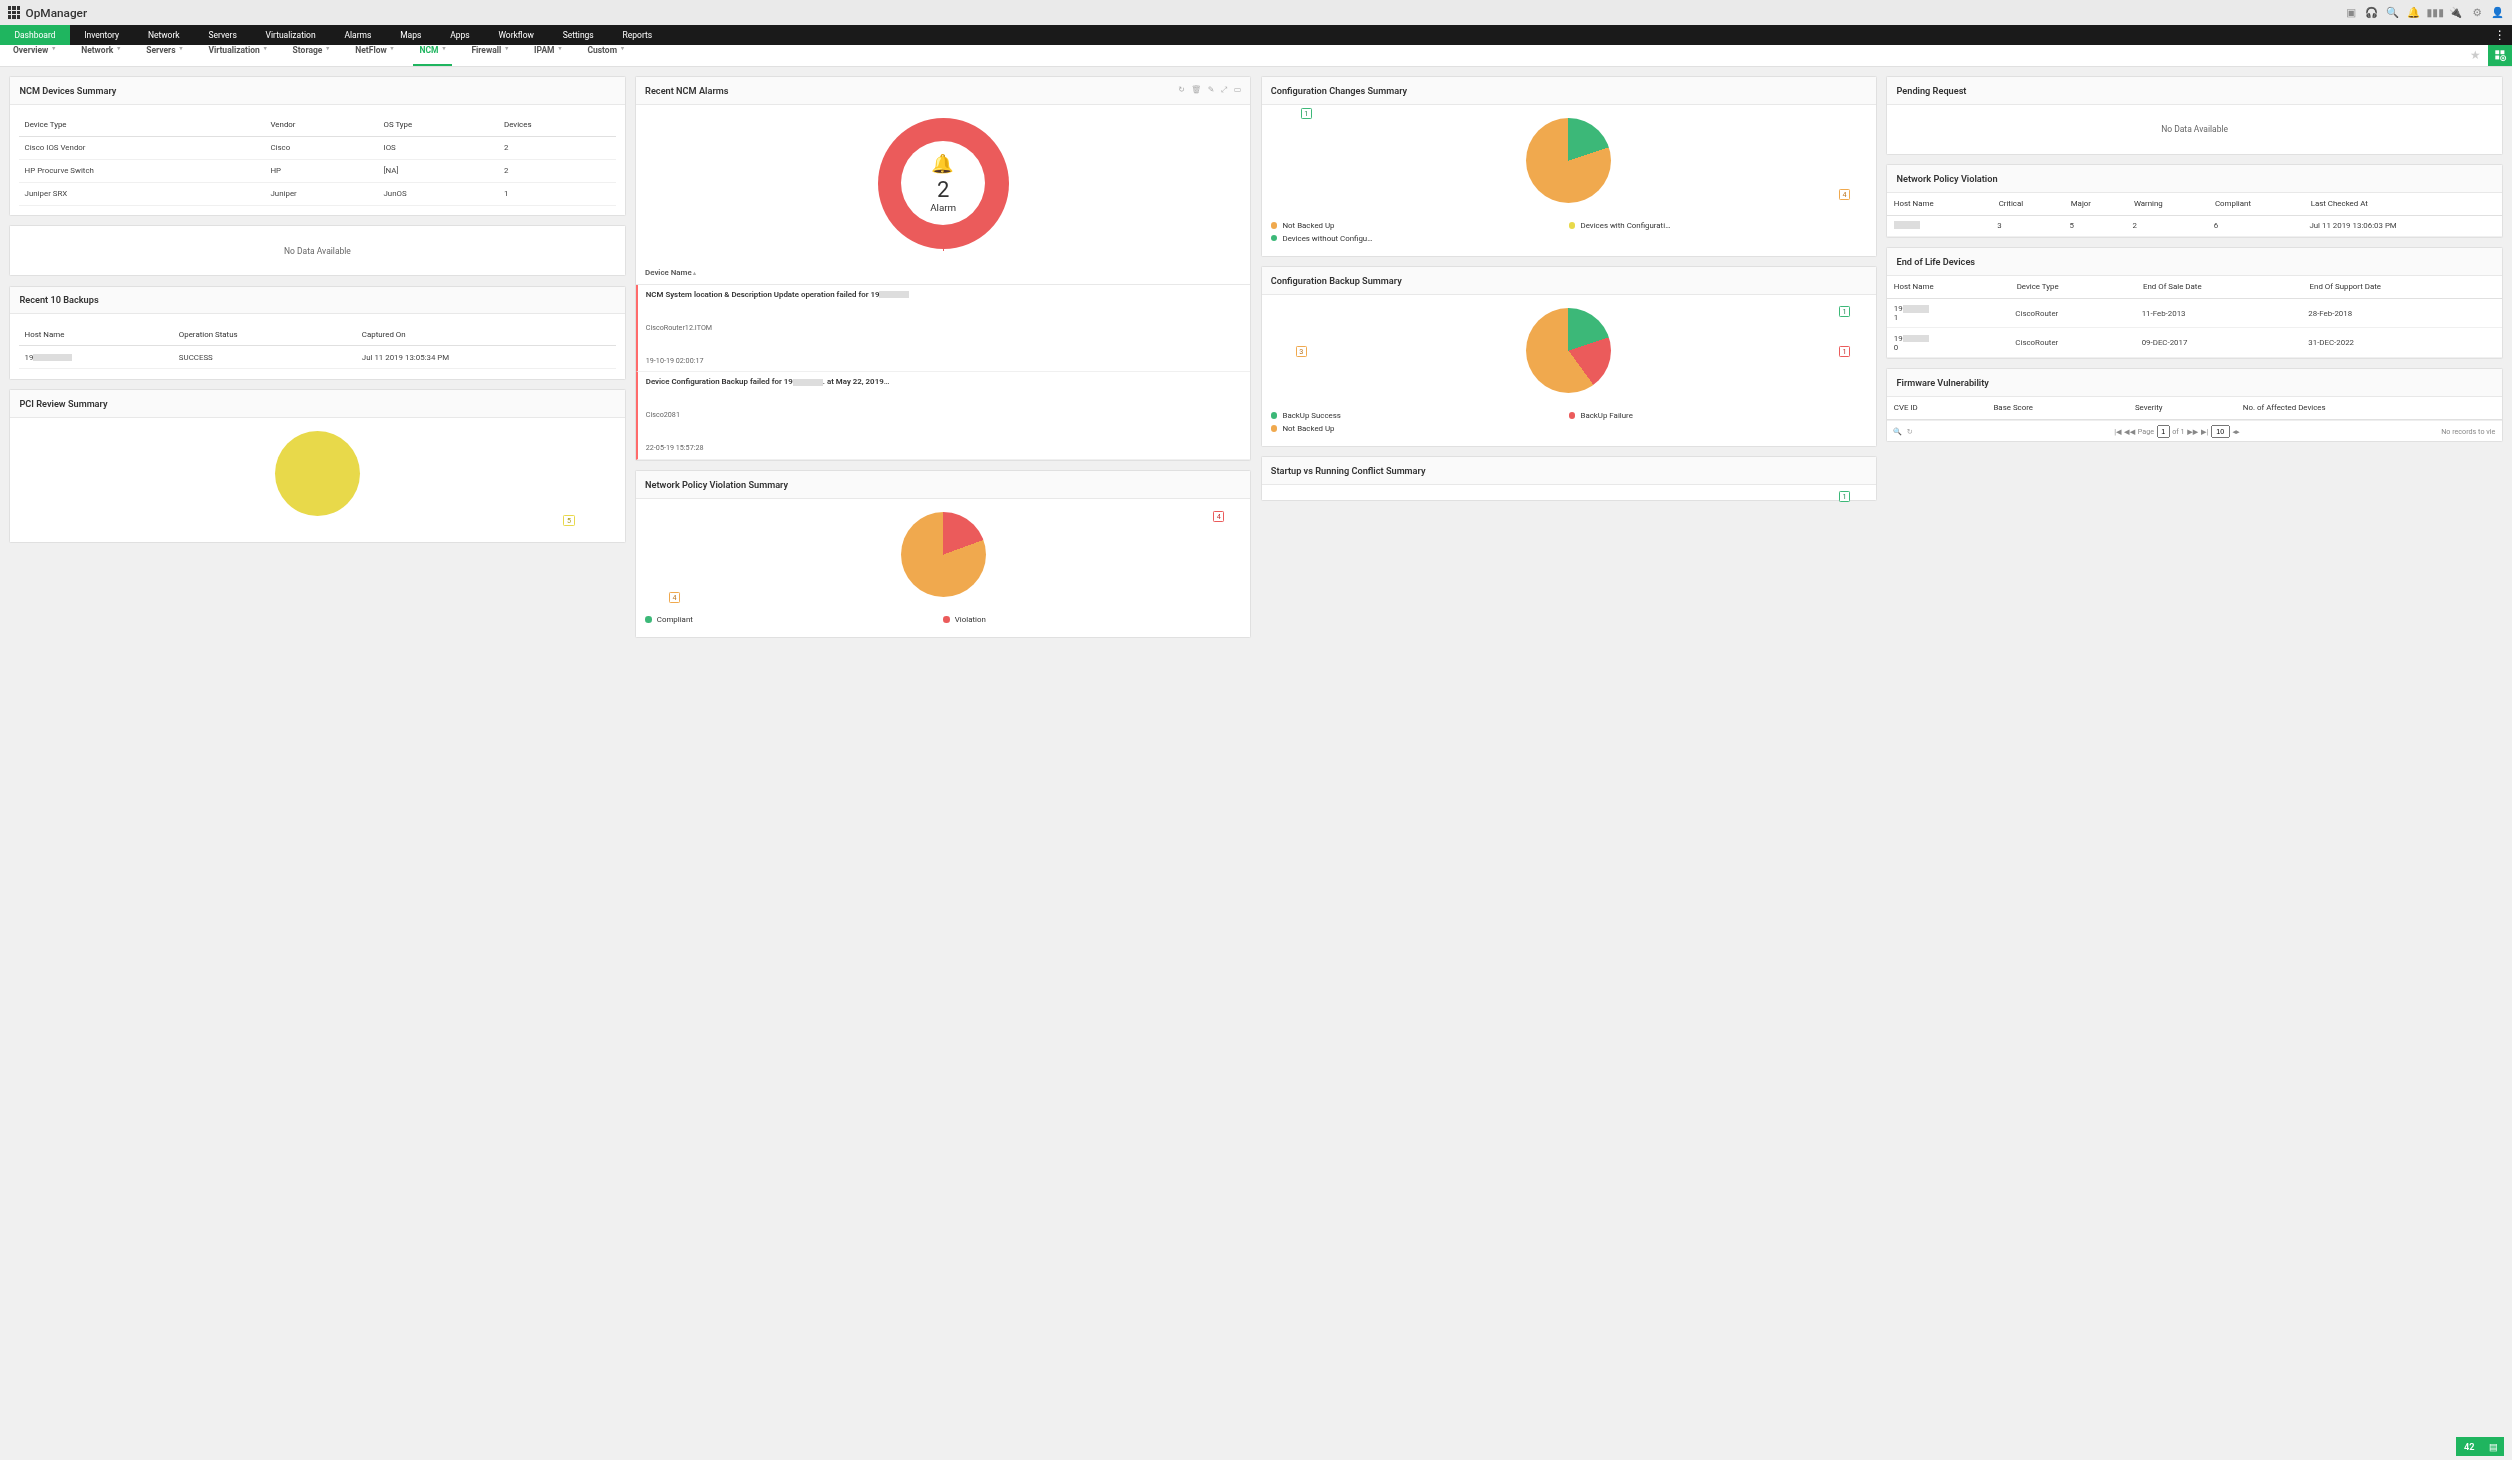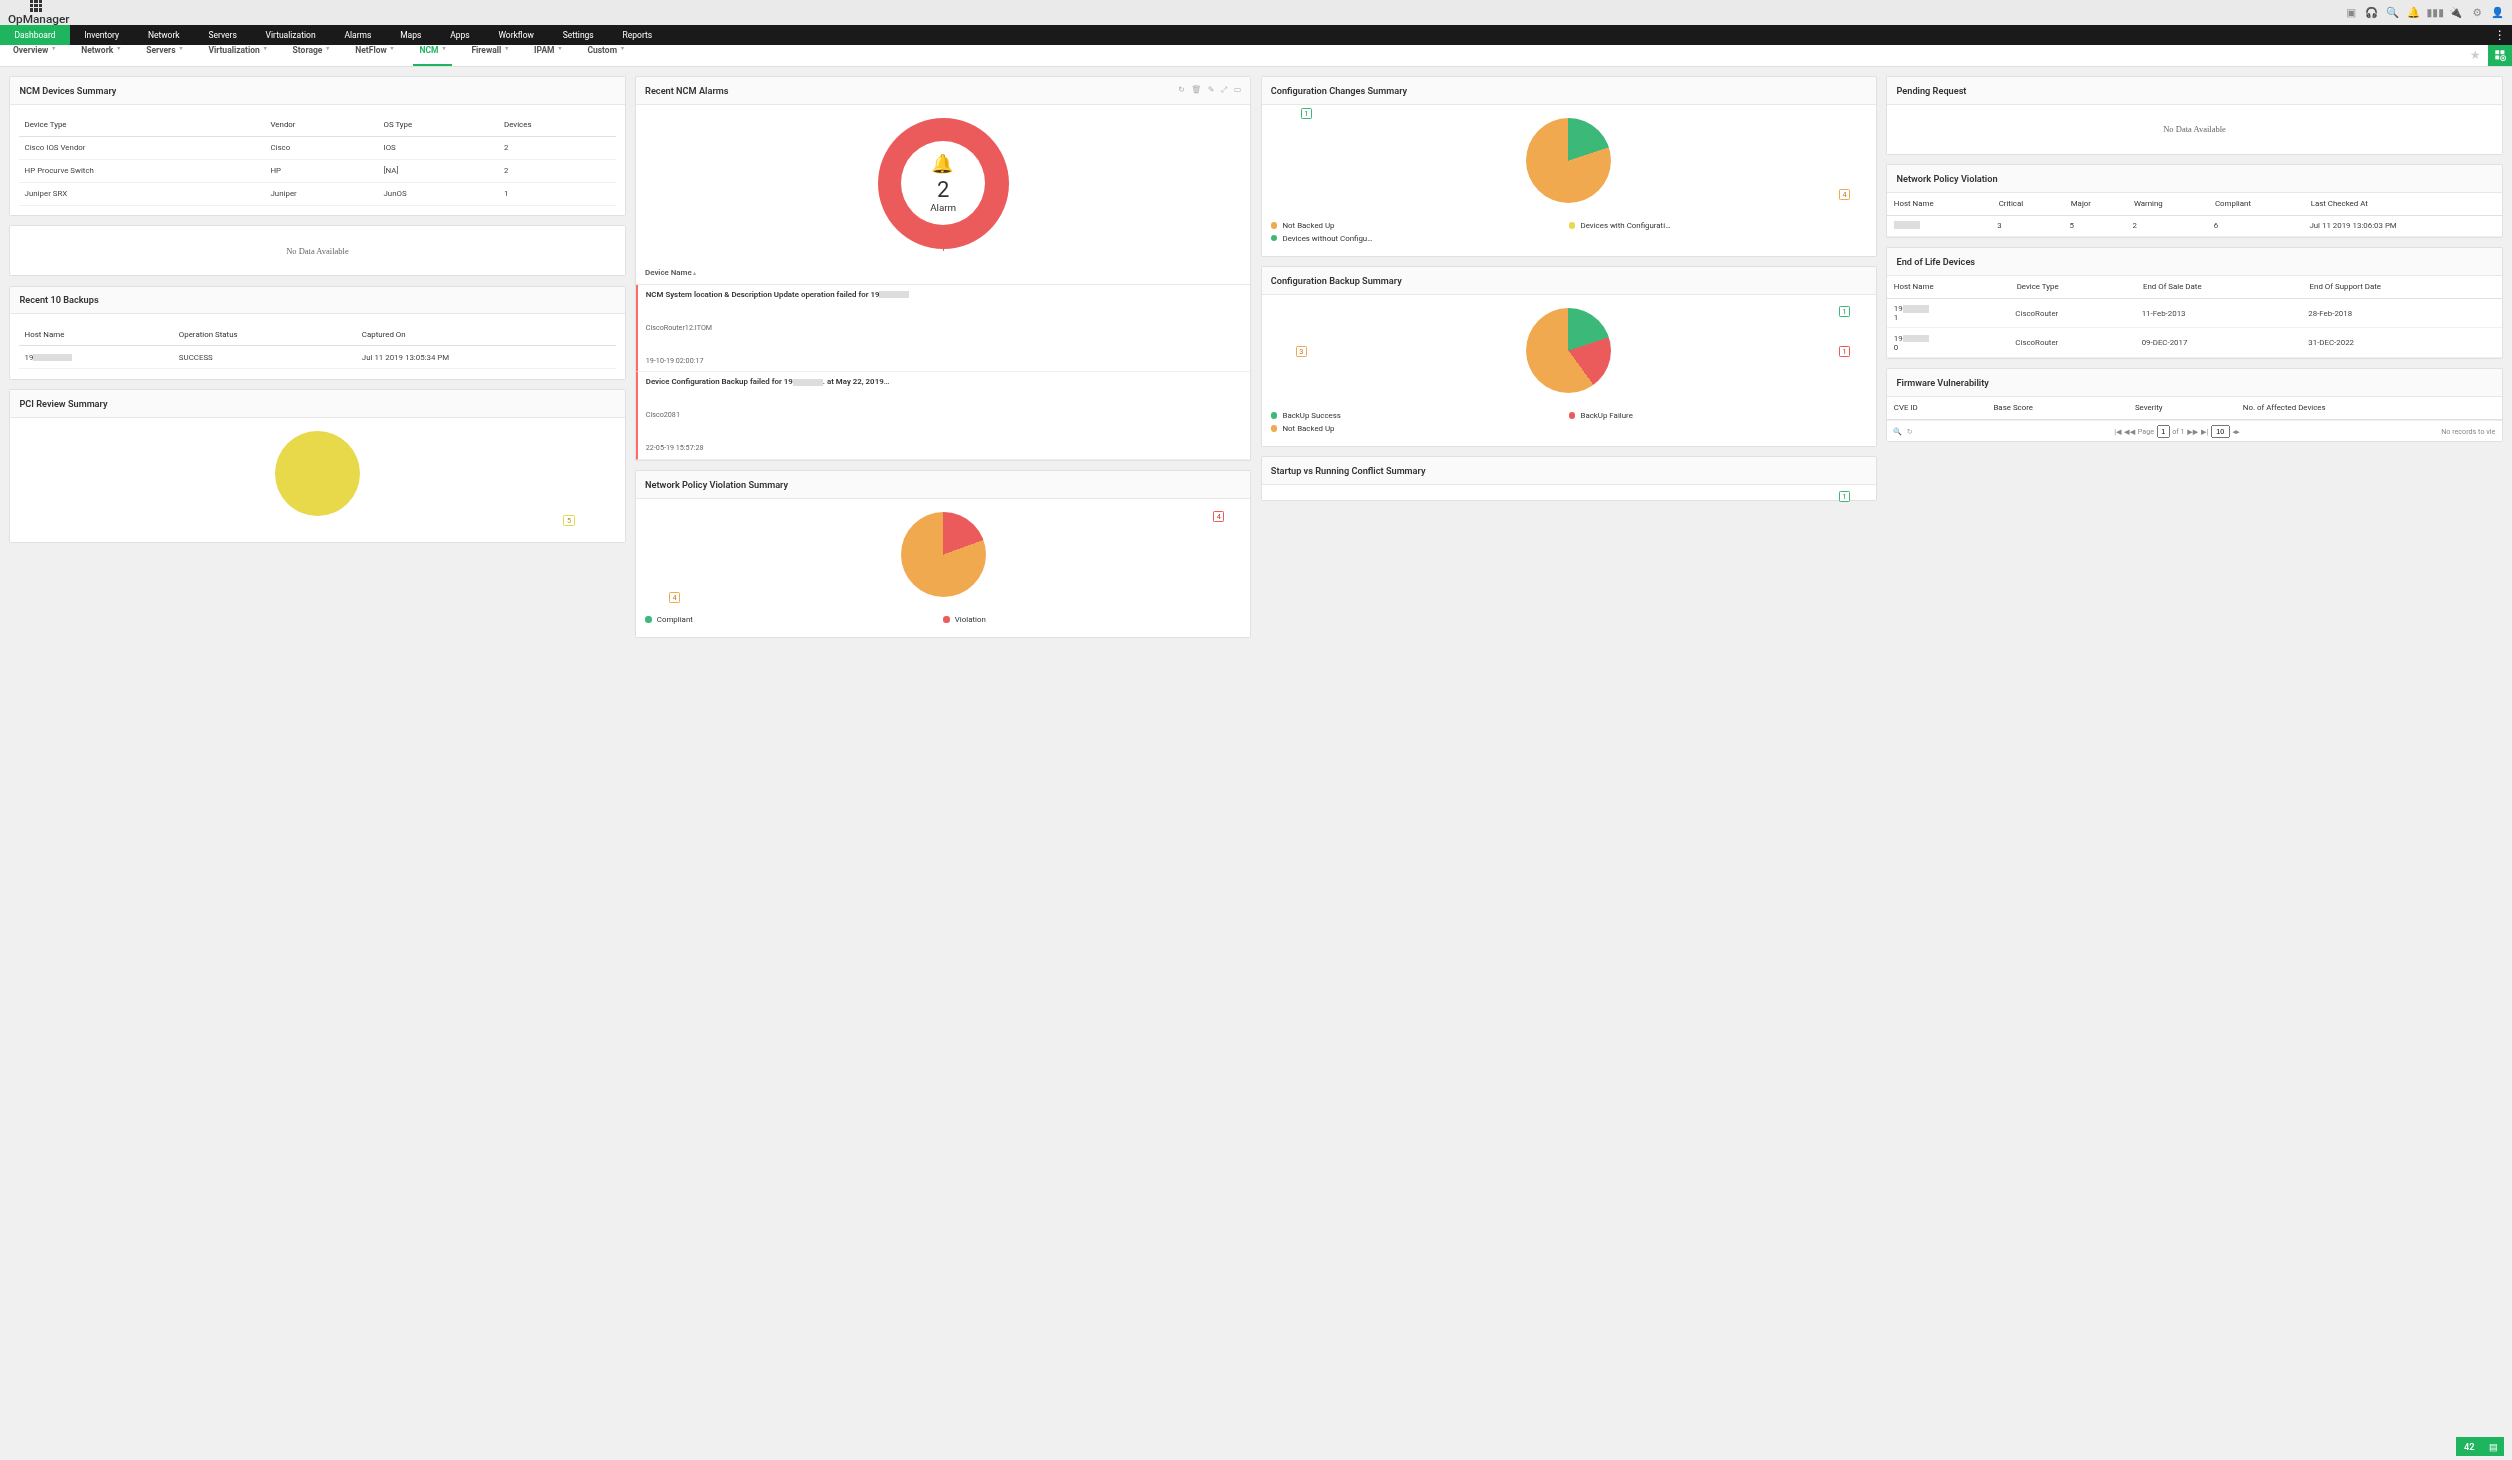--- a/index.html
+++ b/index.html
@@ -1,20 +1,20 @@
 <!DOCTYPE html>
 <html style="font-size:10.5px"><head>
 <meta charset="utf-8">
 <style>
 * { margin: 0; padding: 0; box-sizing: border-box; }
 body { font-family: -apple-system, BlinkMacSystemFont, "Segoe UI", Roboto, sans-serif; background: #f0f0f0; font-size: 8.5px; color: #333; }
 
 
 .header { background: #eaeaea; height: 25px; display: flex; align-items: center; padding: 0 7.9px; justify-content: space-between; }
-.header-left { display: flex; align-items: center; flex-direction: column; }
+.header-left { display: flex; align-items: center; }
 .app-icon { display: grid; grid-template-columns: repeat(3,3.3px); grid-template-rows: repeat(3,3.3px); gap: 1.3px; margin-right: 5.2px; }
 .app-icon span { background: #333; }
 .app-title { font-size: 11.8px; font-weight: 500; color: #333; }
 .header-right { display: flex; align-items: center; gap: 9.2px; }
 .header-icon { width: 11.8px; height: 11.8px; color: #888; cursor: pointer; display: flex; align-items: center; justify-content: center; font-size: 10.5px; }
 
 
 .nav-primary { background: #1a1a1a; height: 19.6px; display: flex; align-items: center; position: relative; }
 .nav-primary-item { color: #fff; font-size: 8.5px; padding: 0 14.4px; height: 100%; display: flex; align-items: center; cursor: pointer; }
 .nav-primary-item.active { background: #1fb55f; }
@@ -38,21 +38,21 @@
 .widget-title { font-size: 9.2px; font-weight: 600; color: #333; }
 .widget-actions { display: flex; gap: 6.5px; color: #aaa; font-size: 7.9px; }
 .widget-actions span { cursor: pointer; }
 .widget-body { padding: 9.2px; }
 
 
 table { width: 100%; border-collapse: collapse; font-size: 7.9px; }
 th { text-align: left; font-weight: 400; padding: 6.5px 5.2px; border-bottom: 0.7px solid #e0e0e0; color: #333; margin-top: 8px; }
 td { padding: 6.5px 5.2px; border-bottom: 0.7px solid #f0f0f0; color: #444; }
 
-.nodata { text-align: center; padding: 19.6px; color: #666; font-family: Liberation Serif, serif; }
+.nodata { text-align: center; padding: 19.6px; color: #666; }
 
 
 .donut-wrap { display: flex; align-items: center; justify-content: center; padding: 13px; }
 .donut { width: 131px; height: 131px; border-radius: 50%; background: #eb5b5b; display: flex; align-items: center; justify-content: center; position: relative; }
 .donut-inner { width: 84px; height: 84px; border-radius: 50%; background: #fff; display: flex; flex-direction: column; align-items: center; justify-content: center; }
 .donut-count { font-size: 22px; font-weight: 400; }
 .donut-label { font-size: 9.8px; }
 .bell { font-size: 18.3px; margin-bottom: 2.6px; }
 .donut-tick { position: absolute; bottom: -2.6px; left: 50%; width: 1.3px; height: 9.2px; background: #eb5b5b; }
 

